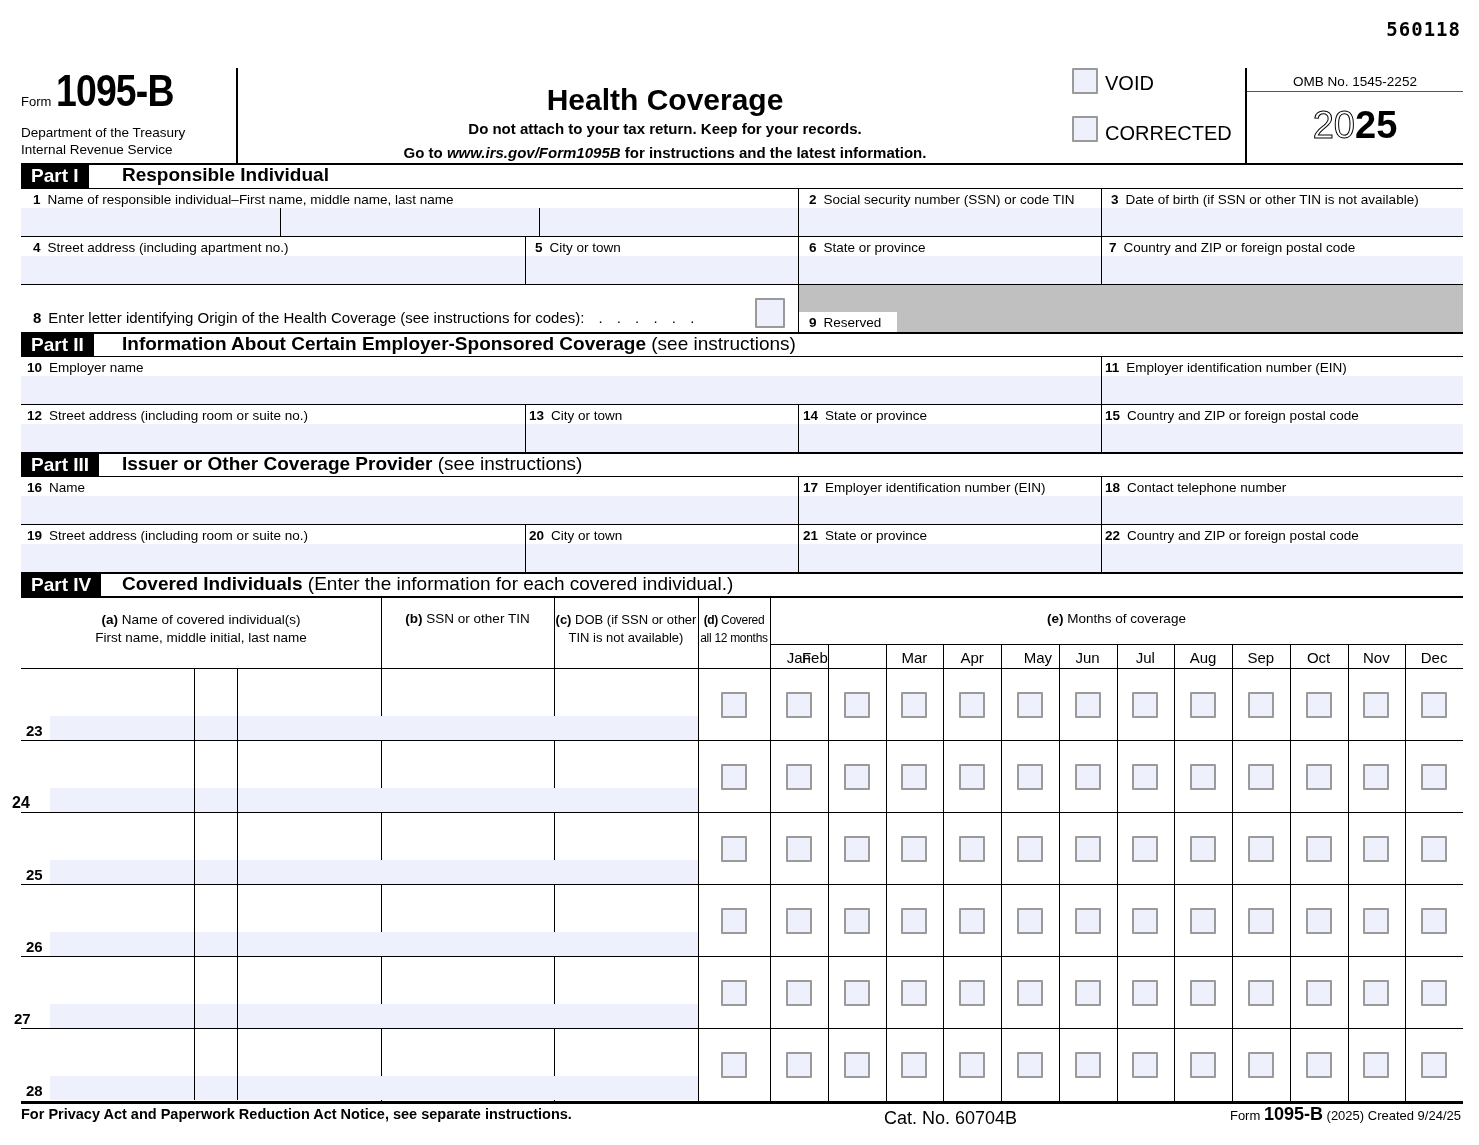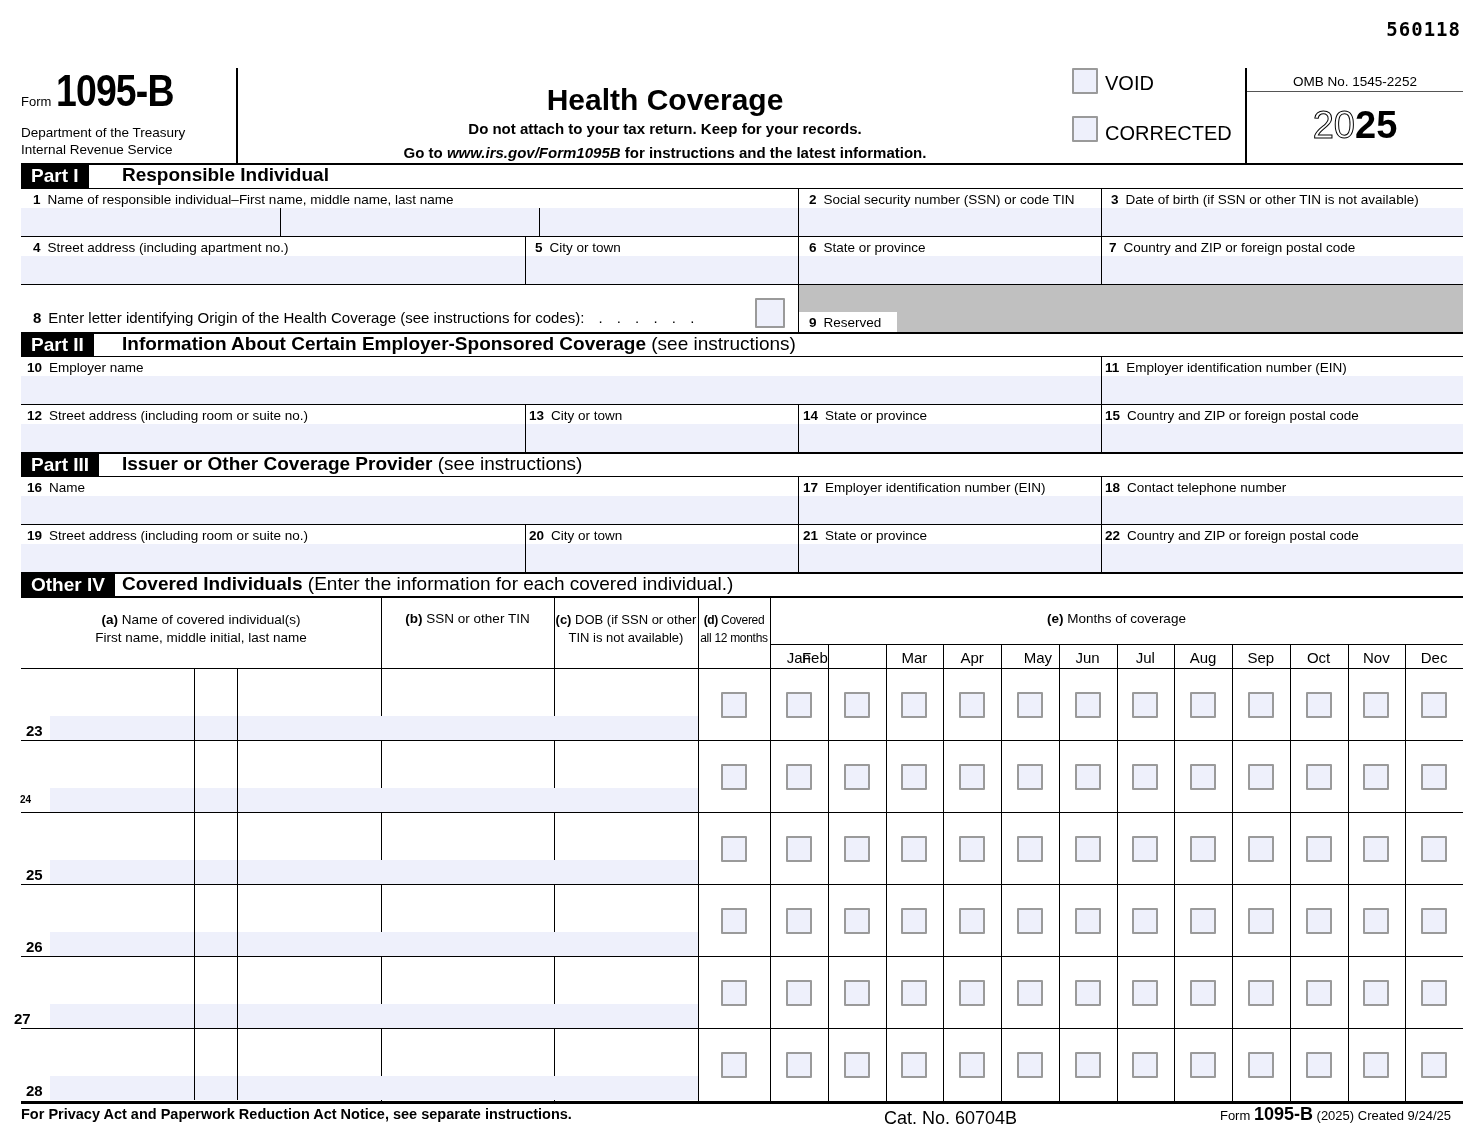--- a/index.html
+++ b/index.html
@@ -122,21 +122,21 @@
 <div class="lbl" style="left:27px;top:528px;"><b>19</b><span>Street address (including room or suite no.)</span></div>
 <div class="vl" style="left:525px;top:525px;height:47px;"></div>
 <div class="field fill" style="left:526px;top:544px;width:272px;height:28px;"></div>
 <div class="lbl" style="left:529px;top:528px;"><b>20</b><span>City or town</span></div>
 <div class="field fill" style="left:799px;top:544px;width:302px;height:28px;"></div>
 <div class="lbl" style="left:803px;top:528px;"><b>21</b><span>State or province</span></div>
 <div class="field fill" style="left:1102px;top:544px;width:361px;height:28px;"></div>
 <div class="lbl" style="left:1105px;top:528px;"><b>22</b><span>Country and ZIP or foreign postal code</span></div>
 <div class="hl" style="left:21px;top:572px;width:1442px;height:2px;"></div>
 
-<div class="partbar" style="top:573px;">Other IV</div>
+<div class="partbar" style="top:573px;">Part IV</div>
 <div class="parttitle" style="left:122px;top:573px;"><span style="font-weight:bold;">Covered Individuals</span><span> (Enter the information for each covered individual.)</span></div>
 <div class="hl" style="left:21px;top:596px;width:1442px;height:2px;"></div>
 
 <div class="lbl" style="left:21px;width:360px;text-align:center;top:611px;line-height:18px;">
   <b style="margin:0;">(a)</b><span> Name of covered individual(s)</span><br><span>First name, middle initial, last name</span>
 </div>
 <div class="vl" style="left:381px;top:597px;height:505px;"></div>
 <div class="lbl" style="left:381px;width:173px;text-align:center;top:611px;"><b style="margin:0;">(b)</b><span> SSN or other TIN</span></div>
 <div class="vl" style="left:554px;top:597px;height:505px;"></div>
 <div class="lbl" style="left:554px;width:144px;text-align:center;top:611px;line-height:18px;font-size:13px;"><b style="margin:0;">(c)</b><span> DOB (if SSN or other</span><br><span>TIN is not available)</span></div>
@@ -182,21 +182,21 @@
       <div class="cb" style="left: 1132px; top: 692px; width: 26px; height: 26px;"></div>
       <div class="cb" style="left: 1190px; top: 692px; width: 26px; height: 26px;"></div>
       <div class="cb" style="left: 1248px; top: 692px; width: 26px; height: 26px;"></div>
       <div class="cb" style="left: 1306px; top: 692px; width: 26px; height: 26px;"></div>
       <div class="cb" style="left: 1363px; top: 692px; width: 26px; height: 26px;"></div>
       <div class="cb" style="left: 1421px; top: 692px; width: 26px; height: 26px;"></div>
       <div class="hl" style="left: 21px; top: 740px; width: 1442px; height: 1px;"></div>
     </div>
     <div>
       <div class="field fill" style="left: 50px; top: 788px; width: 648px; height: 24px;"></div>
-      <div class="abs" style="left: 20px; top: 794px; font-size: 10px; font-weight: bold;">24</div>
+      <div class="abs" style="left: 12px; top: 794px; font-size: 16px; font-weight: bold;">24</div>
       <div class="field" style="left: 50px; top: 741px; width: 144px; height: 71px;"></div>
       <div class="vl" style="left: 194px; top: 741px; height: 71px;"></div>
       <div class="field" style="left: 195px; top: 741px; width: 42px; height: 71px;"></div>
       <div class="vl" style="left: 237px; top: 741px; height: 71px;"></div>
       <div class="field" style="left: 238px; top: 741px; width: 143px; height: 71px;"></div>
       <div class="field" style="left: 382px; top: 741px; width: 172px; height: 71px;"></div>
       <div class="field" style="left: 555px; top: 741px; width: 143px; height: 71px;"></div>
       <div class="cb" style="left: 721px; top: 764px; width: 26px; height: 26px;"></div>
       <div class="cb" style="left: 786px; top: 764px; width: 26px; height: 26px;"></div>
       <div class="cb" style="left: 844px; top: 764px; width: 26px; height: 26px;"></div>
@@ -310,21 +310,21 @@
       <div class="cb" style="left: 1306px; top: 1052px; width: 26px; height: 26px;"></div>
       <div class="cb" style="left: 1363px; top: 1052px; width: 26px; height: 26px;"></div>
       <div class="cb" style="left: 1421px; top: 1052px; width: 26px; height: 26px;"></div>
     </div>
   </div>
 
 <div class="hl" style="left:21px;top:1101px;width:1442px;height:3px;"></div>
 
 <div class="abs" style="left:21px;top:1106px;font-size:14.5px;font-weight:bold;">For Privacy Act and Paperwork Reduction Act Notice, see separate instructions.</div>
 <div class="abs" style="left:884px;top:1108px;font-size:18px;">Cat. No. 60704B</div>
-<div class="abs" style="right:28px;top:1104px;font-size:13px;">
+<div class="abs" style="right:18px;top:1104px;font-size:13px;">
   <span>Form </span><b style="font-size:18px;">1095-B</b><span> (2025) Created 9/24/25</span>
 </div>
 
 <div class="vl" style="left: 828px; top: 645px; height: 457px;"></div>
 <div class="vl" style="left: 886px; top: 645px; height: 457px;"></div>
 <div class="vl" style="left: 943px; top: 645px; height: 457px;"></div>
 <div class="vl" style="left: 1001px; top: 645px; height: 457px;"></div>
 <div class="vl" style="left: 1059px; top: 645px; height: 457px;"></div>
 <div class="vl" style="left: 1117px; top: 645px; height: 457px;"></div>
 <div class="vl" style="left: 1174px; top: 645px; height: 457px;"></div>

